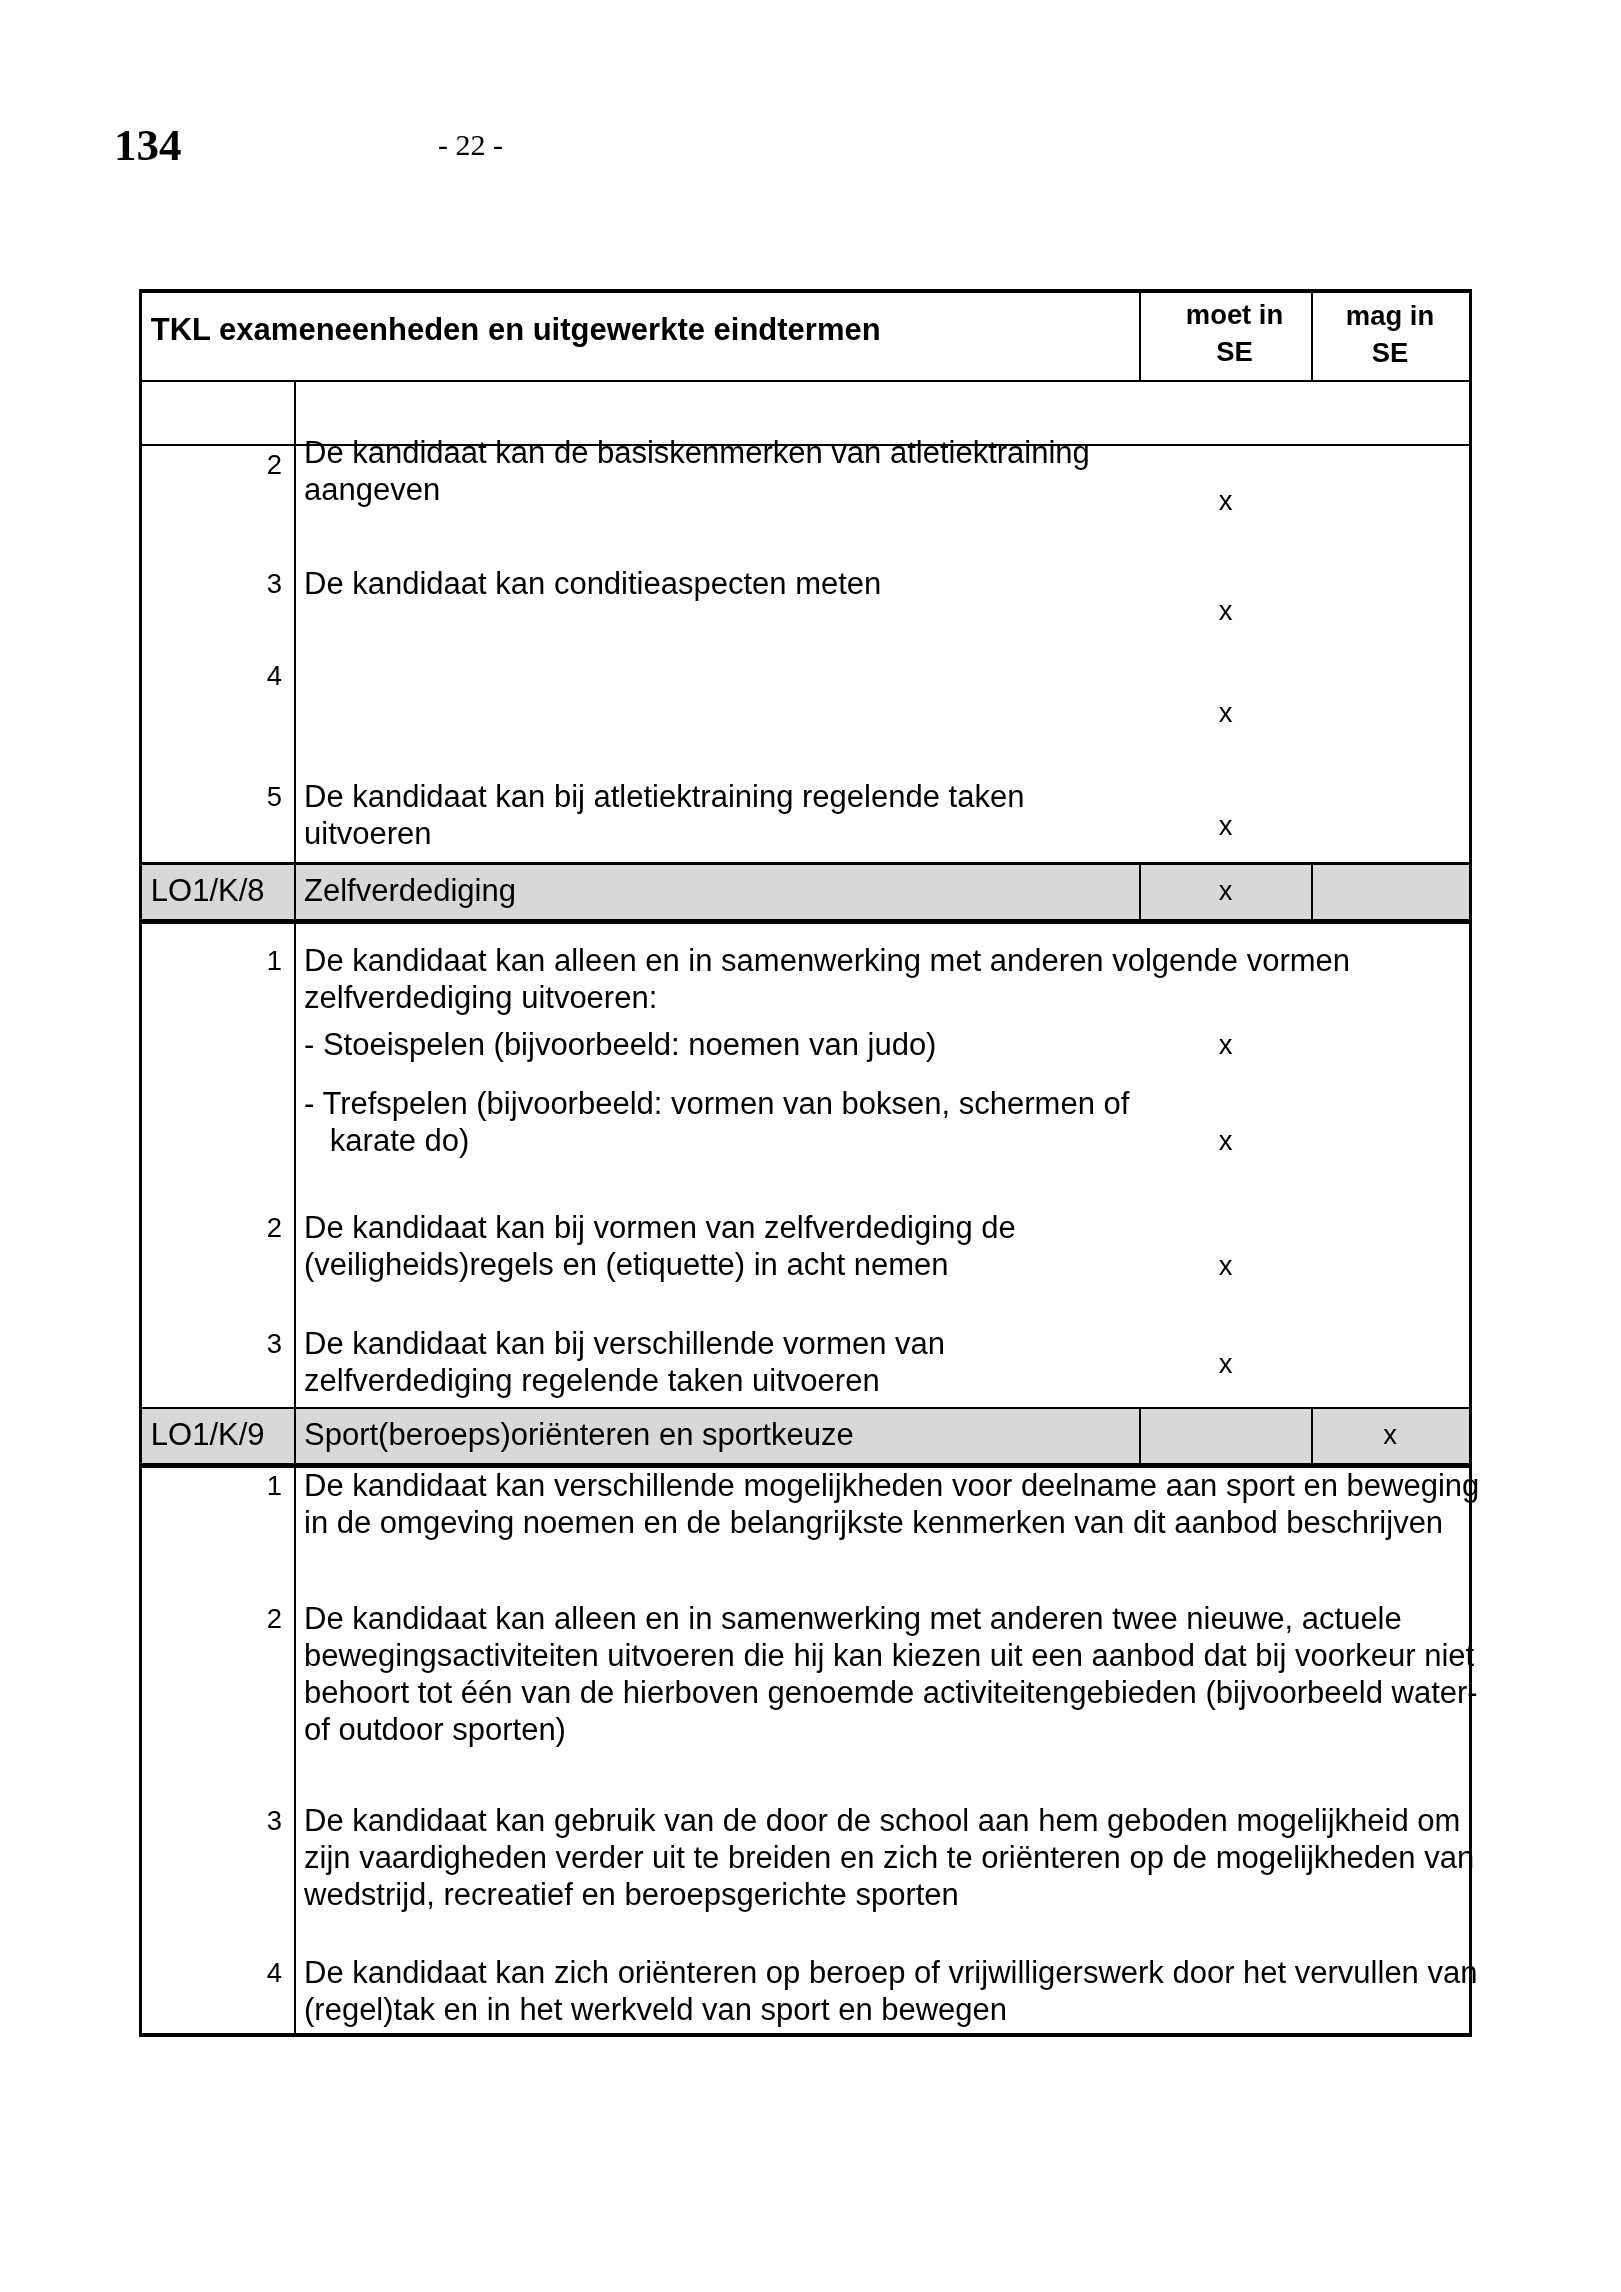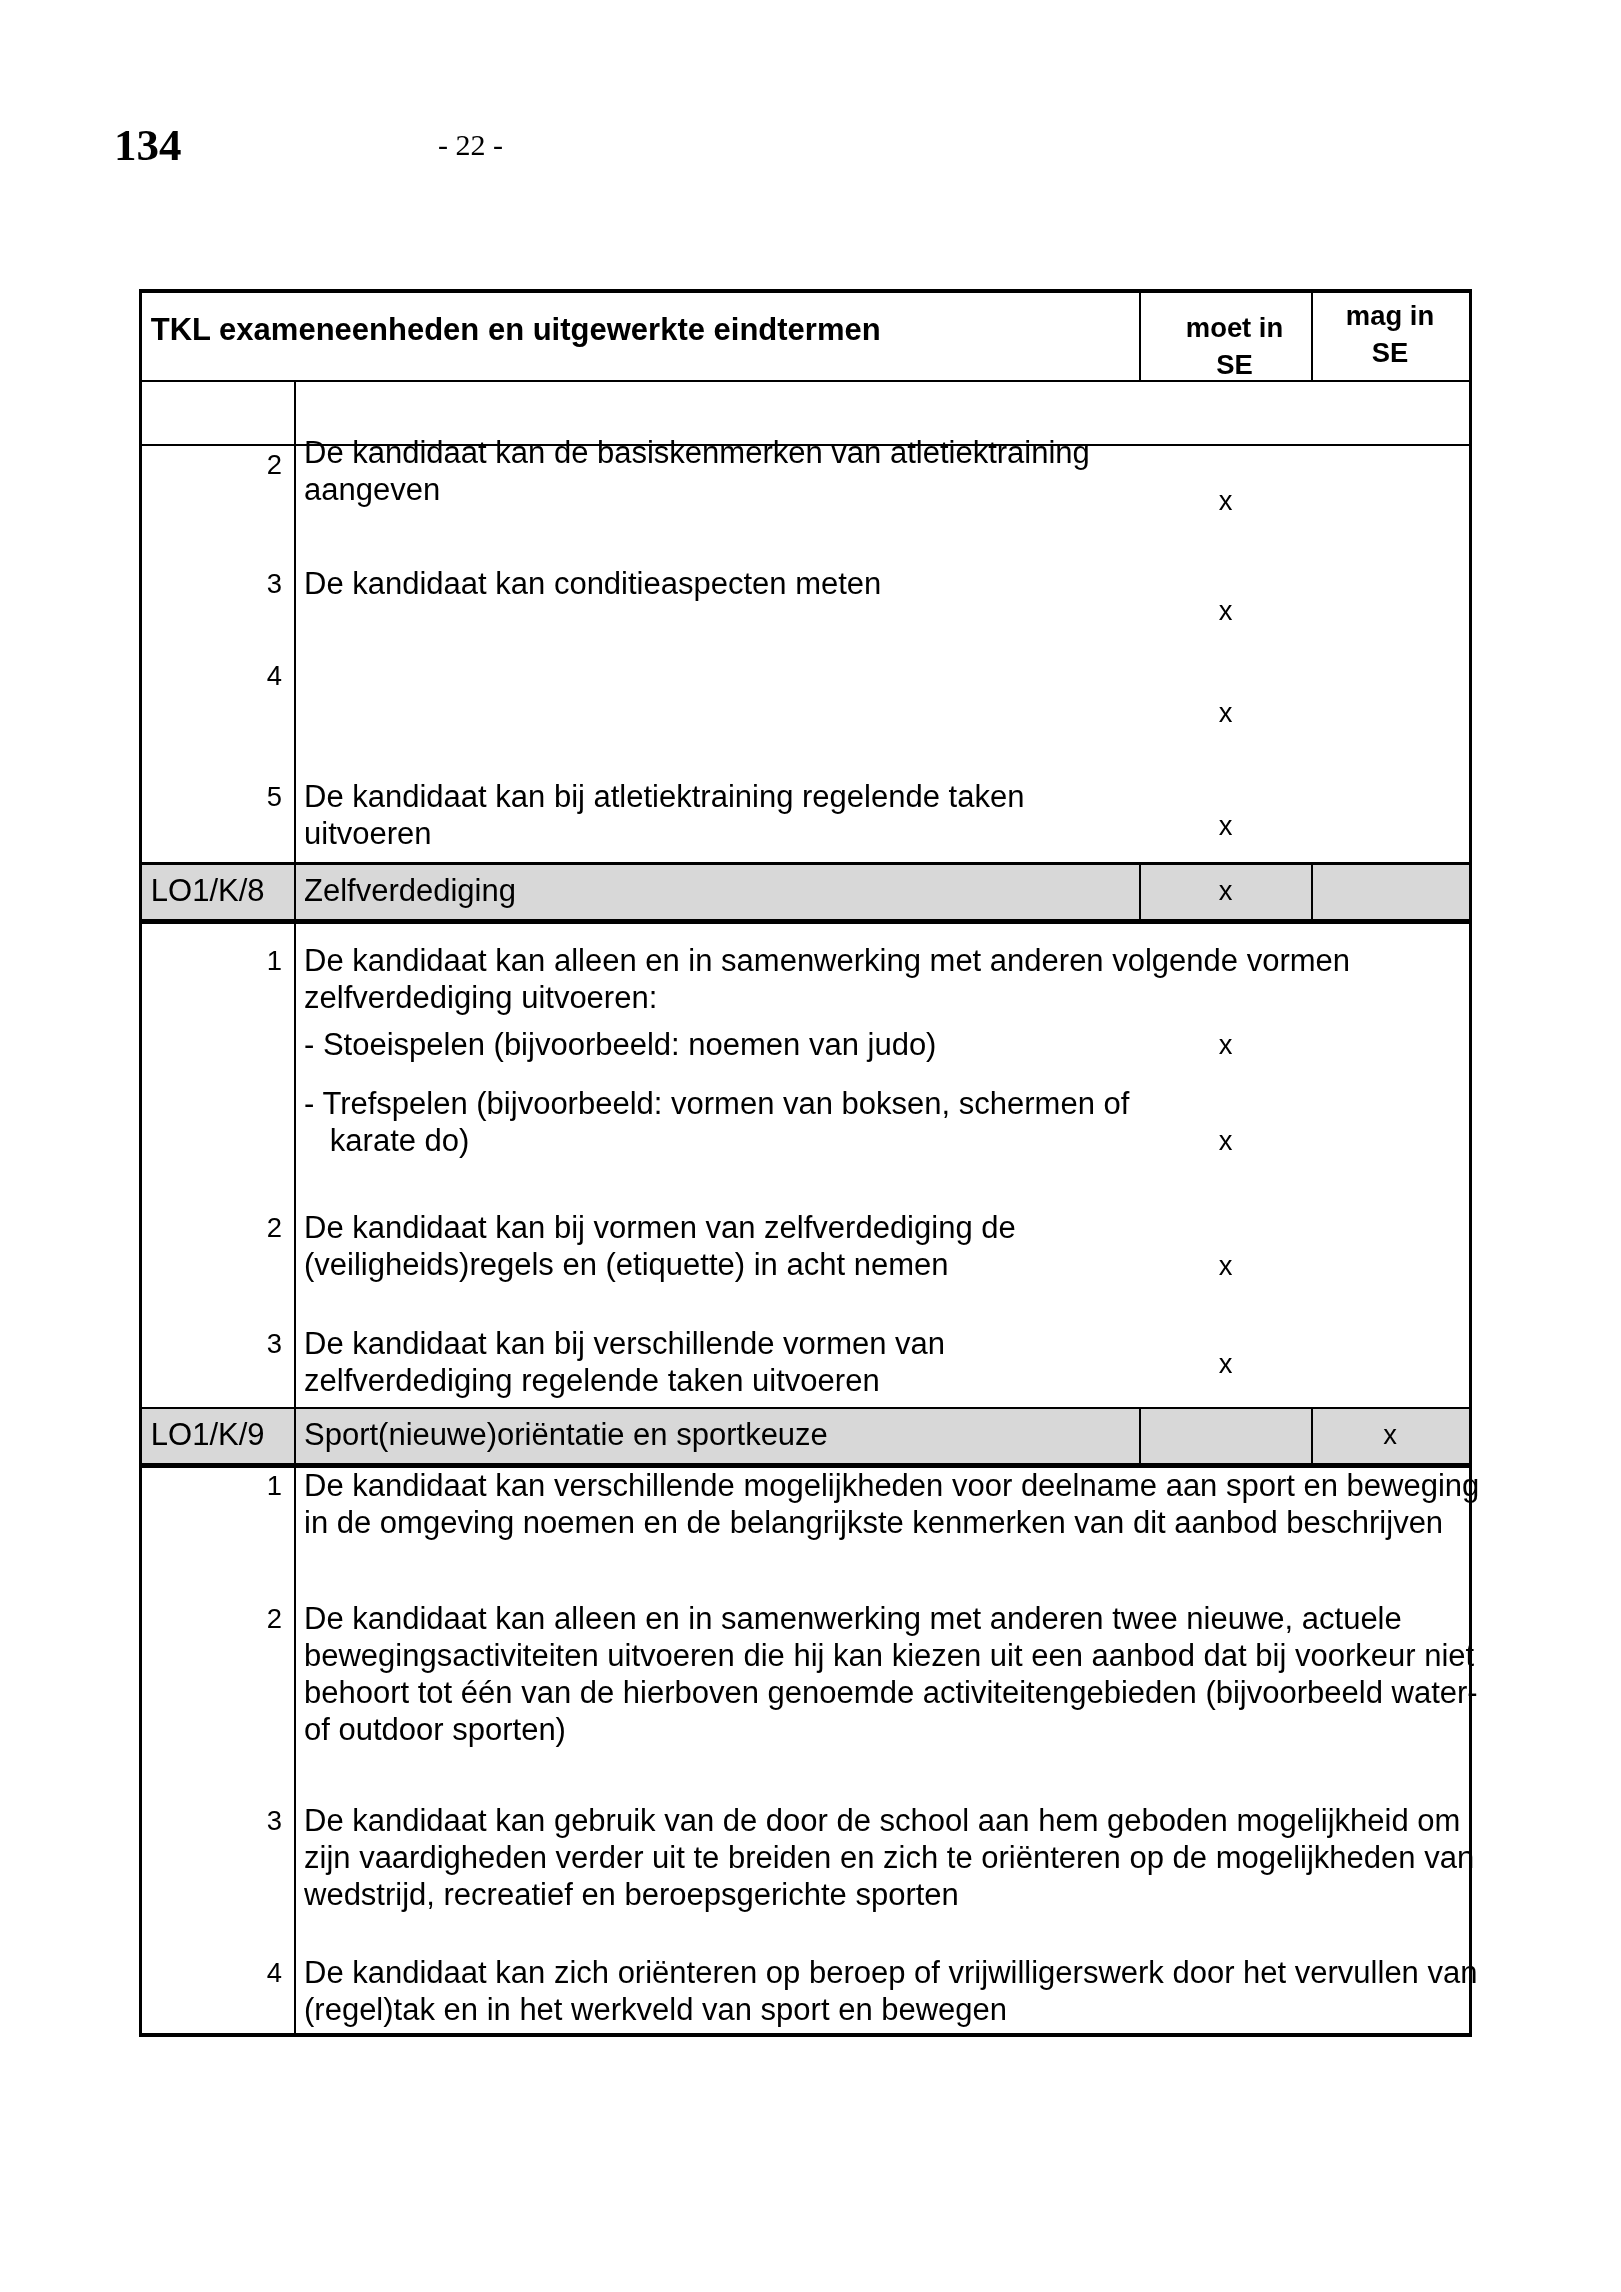--- a/index.html
+++ b/index.html
@@ -45,21 +45,21 @@
 
     <div class="vline" style="left:155px;top:91px;width:2px;height:1653px;"></div>
     <div class="vline" style="left:1000px;top:0;width:2px;height:91px;"></div>
     <div class="vline" style="left:1172px;top:0;width:2px;height:91px;"></div>
     <div class="vline" style="left:1000px;top:576px;width:2px;height:56px;"></div>
     <div class="vline" style="left:1172px;top:576px;width:2px;height:56px;"></div>
     <div class="vline" style="left:1000px;top:1120px;width:2px;height:56px;"></div>
     <div class="vline" style="left:1172px;top:1120px;width:2px;height:56px;"></div>
 
     <div class="txt b" style="left:11.8px;top:21.6px;">TKL exameneenheden en uitgewerkte eindtermen</div>
-    <div class="hcell" style="left:1000px;top:20px;width:191px;">moet in
+    <div class="hcell" style="left:1000px;top:7px;width:191px;">moet in
 SE</div>
     <div class="hcell" style="left:1172px;top:7.8px;width:158px;">mag in
 SE</div>
 
     <div class="num" style="top:157px;">2</div>
     <div class="txt" style="left:165px;top:145px;">De kandidaat kan de basiskenmerken van atletiektraining
 aangeven</div>
     <div class="mark-moet" style="top:193px;">x</div>
 
     <div class="num" style="top:276px;">3</div>
@@ -93,21 +93,21 @@
     <div class="txt" style="left:165px;top:920px;">De kandidaat kan bij vormen van zelfverdediging de
 (veiligheids)regels en (etiquette) in acht nemen</div>
     <div class="mark-moet" style="top:958px;">x</div>
 
     <div class="num" style="top:1036px;">3</div>
     <div class="txt" style="left:165px;top:1036px;">De kandidaat kan bij verschillende vormen van
 zelfverdediging regelende taken uitvoeren</div>
     <div class="mark-moet" style="top:1056px;">x</div>
 
     <div class="txt" style="left:11.8px;top:1127px;">LO1/K/9</div>
-    <div class="txt" style="left:165px;top:1127px;">Sport(nieuwe)oriëntatie en sportkeuze</div>
+    <div class="txt" style="left:165px;top:1127px;">Sport(beroeps)oriënteren en sportkeuze</div>
     <div class="mark-mag" style="top:1127px;">x</div>
 
     <div class="num" style="top:1178px;">1</div>
     <div class="txt" style="left:165px;top:1178px;">De kandidaat kan verschillende mogelijkheden voor deelname aan sport en beweging
 in de omgeving noemen en de belangrijkste kenmerken van dit aanbod beschrijven</div>
 
     <div class="num" style="top:1311px;">2</div>
     <div class="txt" style="left:165px;top:1311px;">De kandidaat kan alleen en in samenwerking met anderen twee nieuwe, actuele
 bewegingsactiviteiten uitvoeren die hij kan kiezen uit een aanbod dat bij voorkeur niet
 behoort tot één van de hierboven genoemde activiteitengebieden (bijvoorbeeld water-

